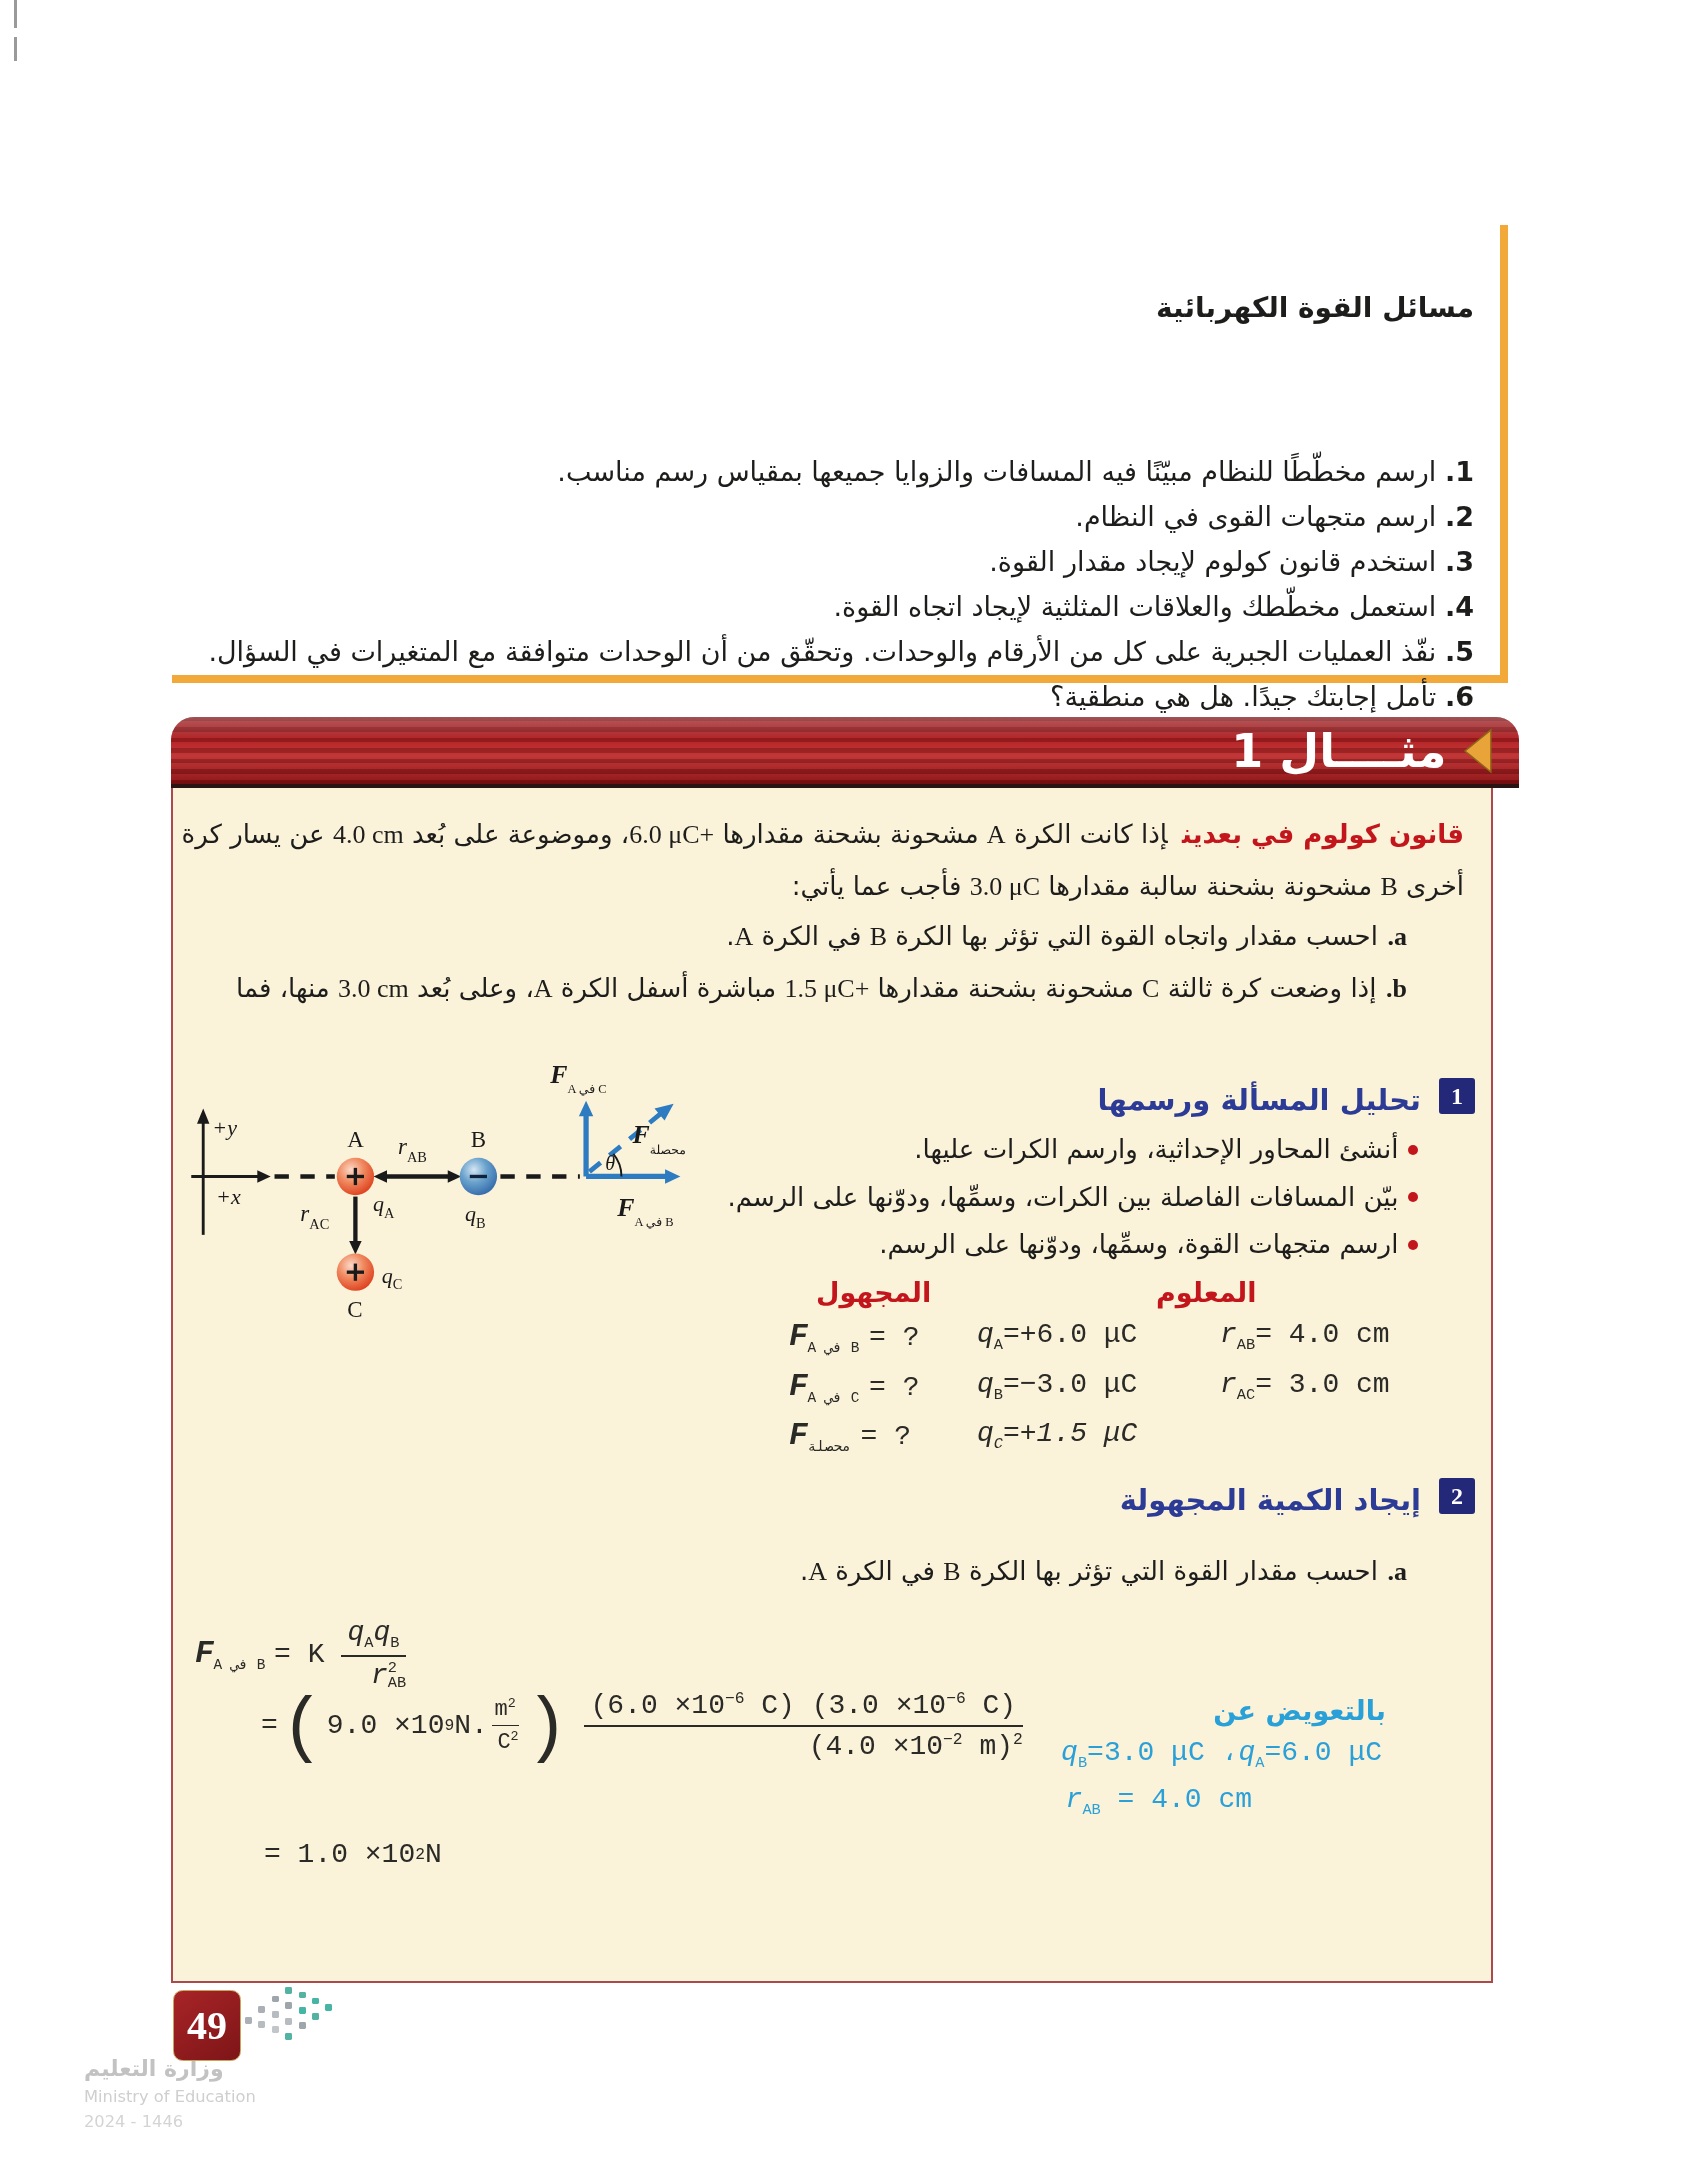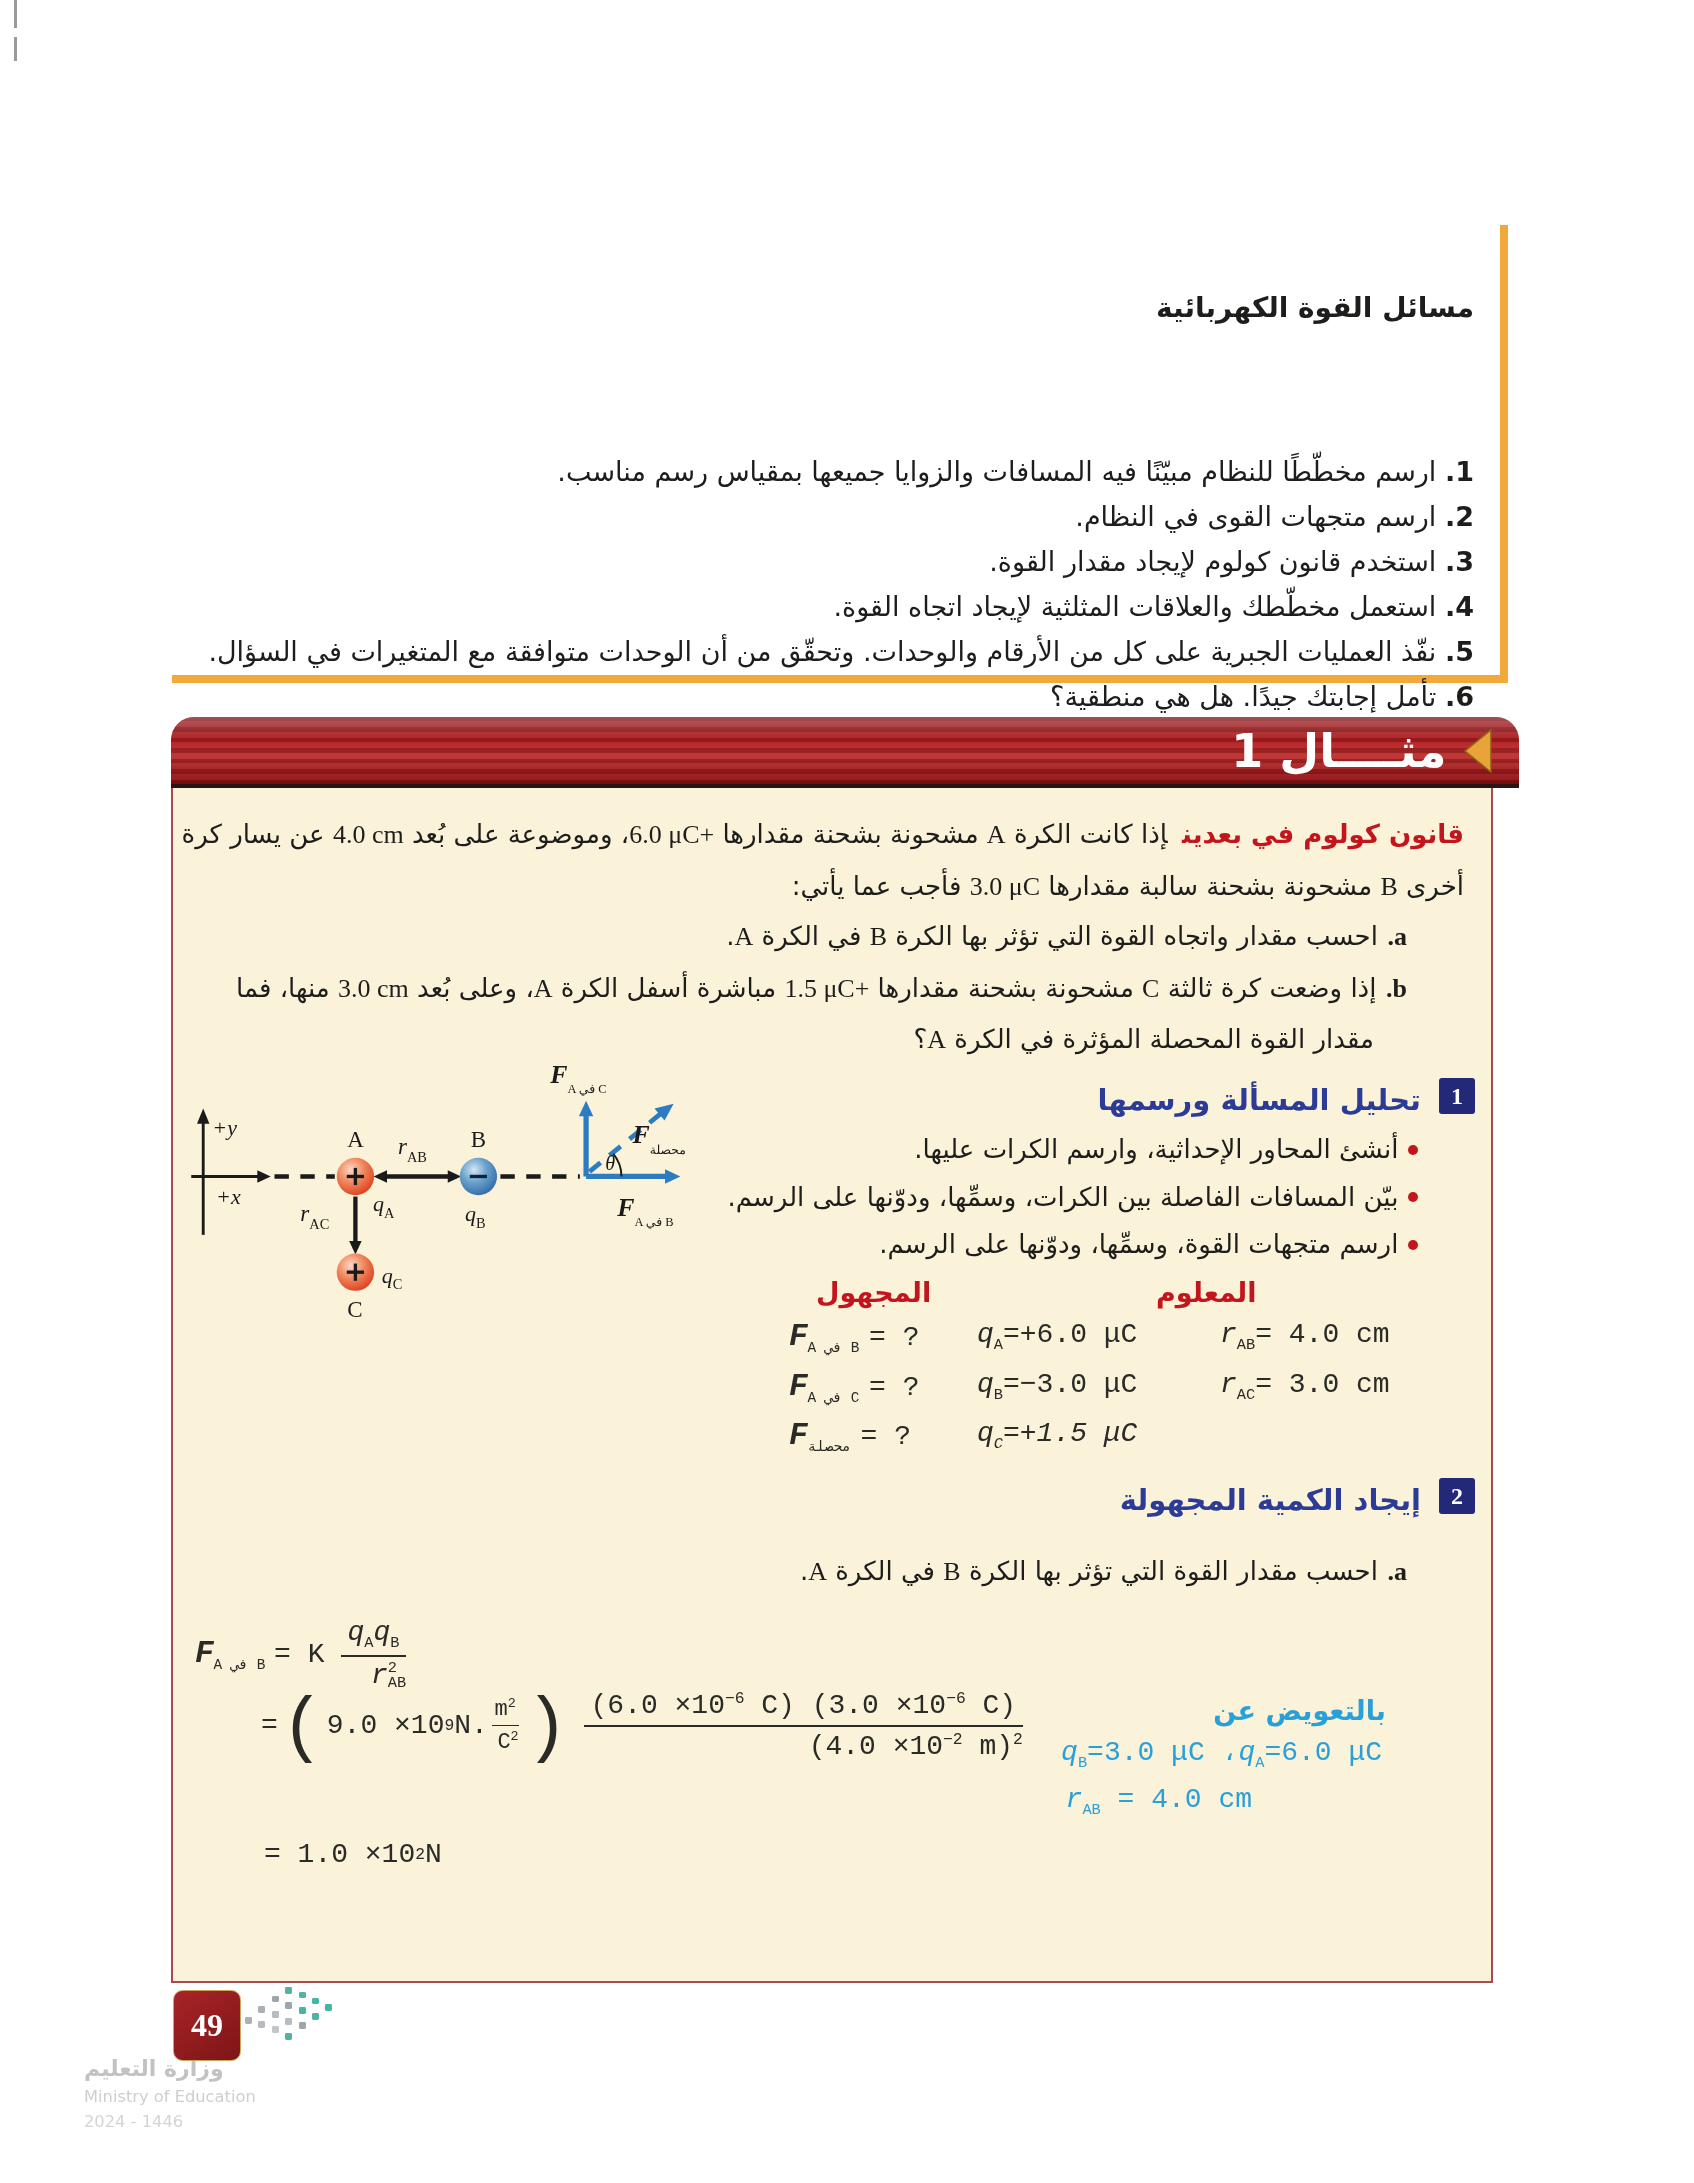--- a/index.html
+++ b/index.html
@@ -60,21 +60,21 @@
   .fden{padding-top:2.9px;text-align:center;}
   .stack{display:inline-flex;flex-direction:column;align-items:flex-start;vertical-align:middle;line-height:14.4px;font-size:15.3px;}
   .stack sup,.stack sub{font-size:15.3px;line-height:15.3px;position:static;}
   .bigp{font-size:72px;font-weight:400;line-height:48px;transform:translateY(2.9px);margin:0 2.9px;}
   .eq{position:absolute;display:flex;align-items:center;z-index:4;font-size:28px;}
   sup{font-size:16.3px;}
   sub{font-size:16.3px;}
   
   .badge{position:absolute;left:173px;top:1990px;width:68px;height:71px;border-radius:9.6px;
      background:linear-gradient(145deg,#a82427,#7d1517);border:1.4px solid #caa45c;box-sizing:border-box;
-     color:#fff;font-weight:bold;font-size:32px;display:flex;align-items:center;justify-content:center;z-index:4;
+     color:#fff;font-weight:bold;font-size:40px;display:flex;align-items:center;justify-content:center;z-index:4;
      font-family:"Liberation Serif",serif;}
   .dot{position:absolute;width:6.7px;height:6.7px;border-radius:1.4px;}
   .min-ar{position:absolute;left:84px;top:2056px;font-size:22px;color:#c2c2c2;font-weight:bold;}
   .min-en{position:absolute;left:84px;top:2087px;font-size:16.3px;color:#cfcfcf;}
   .min-yr{position:absolute;left:84px;top:2112px;font-size:16.3px;color:#d4d4d4;}
 </style>
 </head>
 <body>
 
 <div class="page">
@@ -103,21 +103,20 @@
     <span class="ex-title">مثــــال 1</span>
   </div>
   <div class="ex-panel"></div>
 
   <div class="line" style="right:230px;top:818px;"><b class="lead">قانون كولوم في بعدين</b><span>إذا كانت الكرة </span><span class="ltr">A</span><span> مشحونة بشحنة مقدارها </span><span class="ltr">6.0 μC+</span><span>، وموضوعة على بُعد </span><span class="ltr">4.0 cm</span><span> عن يسار كرة</span></div>
   <div class="line" style="right:230px;top:870px;"><span>أخرى </span><span class="ltr">B</span><span> مشحونة بشحنة سالبة مقدارها </span><span class="ltr">3.0 μC</span><span> فأجب عما يأتي:</span></div>
 
   <div class="line" style="right:287px;top:920px;"><span class="itm-label">a.</span><span>احسب مقدار واتجاه القوة التي تؤثر بها الكرة </span><span class="ltr">B</span><span> في الكرة </span><span class="ltr">A</span><span>.</span></div>
 
   <div class="line" style="right:287px;top:972px;"><span class="itm-label">b.</span><span>إذا وضعت كرة ثالثة </span><span class="ltr">C</span><span> مشحونة بشحنة مقدارها </span><span class="ltr">1.5 μC+</span><span> مباشرة أسفل الكرة </span><span class="ltr">A</span><span>، وعلى بُعد </span><span class="ltr">3.0 cm</span><span> منها، فما</span></div>
-  <div class="line" style="right:320px;top:1023px;"><span>مقدار القوة المحصلة المؤثرة في الكرة </span><span class="ltr">A</span><span>؟</span></div>
 
   <svg class="abs" style="left:172px;top:1053px;z-index:4;" width="541" height="268" viewBox="0 0 1130 560">
     <defs>
       <radialGradient id="gRed" cx="38%" cy="32%" r="75%">
         <stop offset="0%" stop-color="#fcd9c8"></stop>
           <stop offset="45%" stop-color="#f08a60"></stop>
           <stop offset="100%" stop-color="#dd3a18"></stop>
       </radialGradient>
       <radialGradient id="gBlue" cx="38%" cy="32%" r="75%">
         <stop offset="0%" stop-color="#d5e6f3"></stop>

